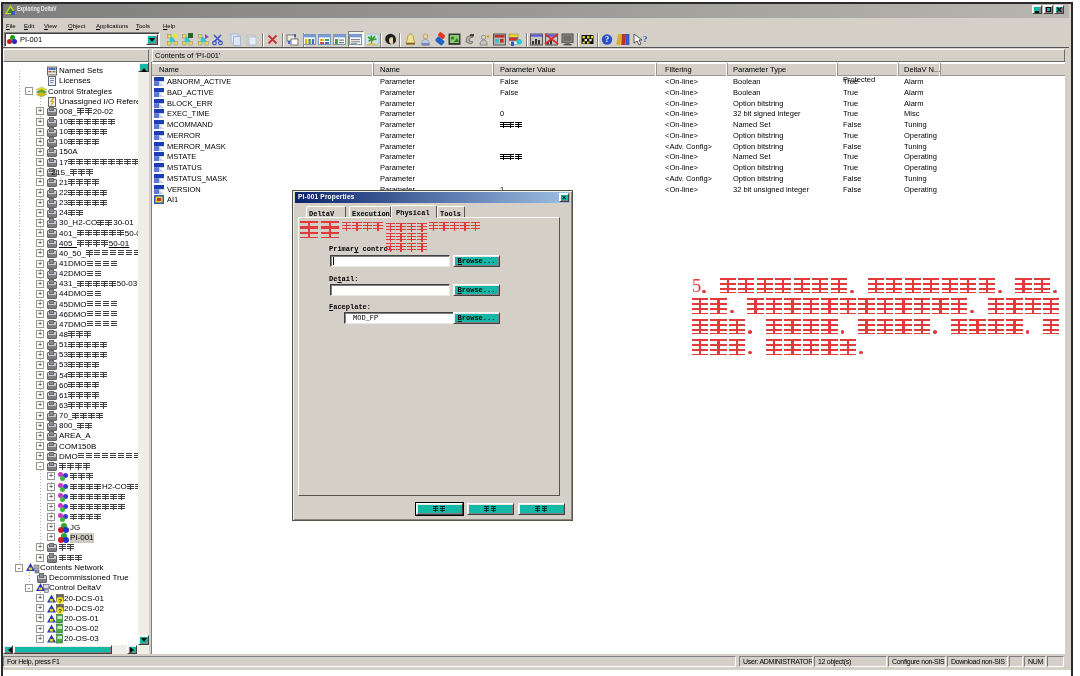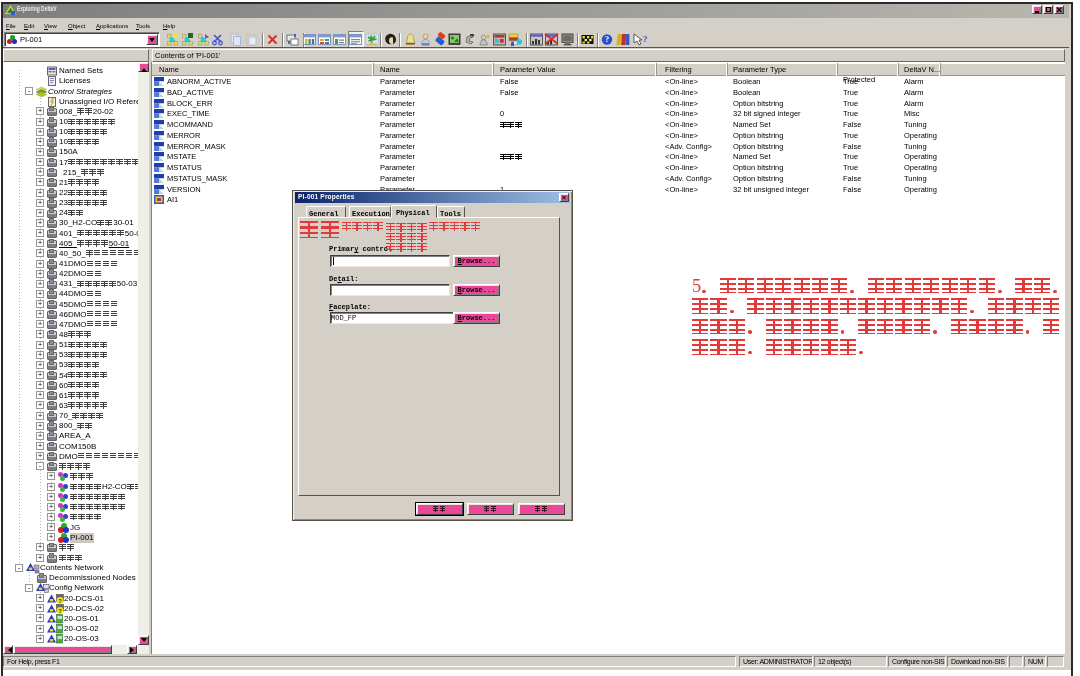--- a/index.html
+++ b/index.html
@@ -5,21 +5,21 @@
  font-family:"Liberation Sans",sans-serif;-webkit-font-smoothing:antialiased}
 .ab{position:absolute}
 i.g,i.s,i.pu{display:inline-block;width:.88em;height:.84em;margin:0 .12em 0 0;vertical-align:-9%}
 i.g,i.s{background:
  linear-gradient(to right,transparent 42%,currentColor 42% 58%,transparent 58%),
  repeating-linear-gradient(to bottom,currentColor 0 13%,transparent 13% 32%)}
 i.s{opacity:.74;width:.85em;height:.8em;margin-right:.15em}
 i.pu{position:relative}
 i.pu::after{content:"";position:absolute;left:6%;bottom:2%;width:22%;height:22%;background:currentColor;border-radius:50%}
 .bf{background:#d4d0c8}
-.btn{background:#ec4899;border:1px solid;border-color:#fff #404040 #404040 #fff;
+.btn{background:#14b8a6;border:1px solid;border-color:#fff #404040 #404040 #fff;
  box-shadow:inset 1px 1px 0 #ece9e2, inset -1px -1px 0 #808080}
 .tt{font-size:7.5px;line-height:10px;white-space:nowrap;color:#000}
 .xb{position:absolute;width:8px;height:8px;background:#fff;border:1px solid #979790;
  font:8px "Liberation Sans";line-height:6.5px;text-align:center;color:#222}
 .lbl{position:absolute;font-size:8px;line-height:10px;white-space:nowrap;color:#000}
 .mic{position:absolute;width:10px;height:8px;background:linear-gradient(180deg,#c6ccd8 0 45%,#7e7e7e 45% 100%);border:1px solid #646464;border-radius:1px}
 .mic::after{content:"";position:absolute;left:0.5px;top:-2.5px;width:3px;height:2.5px;background:#8d8d8d;border:1px solid #6a6a6a}
 .cic{position:absolute;width:10px;height:9px}
 .cic b{position:absolute;width:5px;height:5px;border-radius:50%}
 .sep{position:absolute;top:33px;width:2px;height:14px;border-left:1px solid #808080;border-right:1px solid #fff}
@@ -333,21 +333,21 @@
       <rect x="3" y="4" width="4" height="1" fill="#88a"></rect>
       <rect x="3" y="6" width="3" height="1" fill="#88a"></rect>
     </svg>
     <div class="lbl" style="left:56px;top:14.4px;">Licenses</div>
     <div class="xb" style="left:22px;top:25.1px">-</div>
     <svg class="ab" style="left:33px;top:24.6px" width="11" height="10">
       <polygon points="5.5,0 11,2.5 5.5,5 0,2.5" fill="#e8d820" stroke="#997" stroke-width=".4"></polygon>
       <polygon points="5.5,2.5 11,5 5.5,7.5 0,5" fill="#58a828" stroke="#686" stroke-width=".4"></polygon>
       <polygon points="5.5,5 11,7.5 5.5,10 0,7.5" fill="#c8b818" stroke="#997" stroke-width=".4"></polygon>
     </svg>
-    <div class="lbl" style="left:45px;top:24.6px;font-style:italic;">Control Strategies</div>
+    <div class="lbl" style="left:45px;top:24.6px;">Control Strategies</div>
     <svg class="ab" style="left:44px;top:34.7px" width="10" height="10">
       <rect x="1.5" y="0.5" width="7" height="9" fill="#efede6" stroke="#666"></rect>
       <path d="M5.5 1 L3.5 5 L5 5 L4 9 L7 4.5 L5.5 4.5 L6.5 1z" fill="#e8c020" stroke="#a80" stroke-width=".3"></path>
     </svg>
     <div class="lbl" style="left:56px;top:34.7px;">Unassigned I/O Reference</div>
     <div class="xb" style="left:33px;top:45.4px">+</div>
     <div class="mic" style="left:44px;top:46.4px"></div>
     <div class="lbl" style="left:56px;top:44.9px;">008_<i class="s"></i><i class="s"></i>20-02</div>
     <div class="xb" style="left:33px;top:55.5px">+</div>
     <div class="mic" style="left:44px;top:56.5px"></div>
@@ -359,21 +359,21 @@
     <div class="mic" style="left:44px;top:76.8px"></div>
     <div class="lbl" style="left:56px;top:75.3px;">10<i class="s"></i><i class="s"></i><i class="s"></i><i class="s"></i></div>
     <div class="xb" style="left:33px;top:85.9px">+</div>
     <div class="mic" style="left:44px;top:86.9px"></div>
     <div class="lbl" style="left:56px;top:85.4px;">150A</div>
     <div class="xb" style="left:33px;top:96.1px">+</div>
     <div class="mic" style="left:44px;top:97.1px"></div>
     <div class="lbl" style="left:56px;top:95.6px;">17<i class="s"></i><i class="s"></i><i class="s"></i><i class="s"></i><i class="s"></i><i class="s"></i><i class="s"></i><i class="s"></i><i class="s"></i></div>
     <div class="xb" style="left:33px;top:106.2px">+</div>
     <div class="mic" style="left:44px;top:107.2px"></div>
-    <div class="lbl" style="left:60px;top:105.7px;">215_<i class="s"></i><i class="s"></i><i class="s"></i></div>
+    <div class="lbl" style="left:48px;top:105.7px;font-family:Liberation Mono, monospace;">215_<i class="s"></i><i class="s"></i><i class="s"></i></div>
     <div class="xb" style="left:33px;top:116.3px">+</div>
     <div class="mic" style="left:44px;top:117.3px"></div>
     <div class="lbl" style="left:56px;top:115.8px;">21<i class="s"></i><i class="s"></i><i class="s"></i><i class="s"></i></div>
     <div class="xb" style="left:33px;top:126.5px">+</div>
     <div class="mic" style="left:44px;top:127.5px"></div>
     <div class="lbl" style="left:56px;top:126.0px;">22<i class="s"></i><i class="s"></i><i class="s"></i><i class="s"></i><i class="s"></i></div>
     <div class="xb" style="left:33px;top:136.6px">+</div>
     <div class="mic" style="left:44px;top:137.6px"></div>
     <div class="lbl" style="left:56px;top:136.1px;">23<i class="s"></i><i class="s"></i><i class="s"></i><i class="s"></i><i class="s"></i></div>
     <div class="xb" style="left:33px;top:146.8px">+</div>
@@ -511,29 +511,29 @@
     <div class="lbl" style="left:56px;top:491.0px;"><i class="s"></i><i class="s"></i><i class="s"></i></div>
     <div class="xb" style="left:12px;top:501.7px">-</div>
     <svg class="ab" style="left:23px;top:501.2px" width="13" height="10">
       <polygon points="4.5,0 9,8 0,8" fill="#2838b8"></polygon>
       <rect x="2.8" y="4.5" width="3.4" height="2.6" fill="#e8d020"></rect>
       <rect x="8" y="2" width="5" height="4" fill="#b0aea6" stroke="#555" stroke-width=".5"></rect>
       <rect x="9" y="7" width="4" height="3" fill="#8a88b0" stroke="#555" stroke-width=".5"></rect>
     </svg>
     <div class="lbl" style="left:37px;top:501.2px;">Contents Network</div>
     <div class="mic" style="left:34px;top:512.8px"></div>
-    <div class="lbl" style="left:46px;top:511.3px;">Decommissioned Nodes</div>
+    <div class="lbl" style="left:46px;top:511.3px;">Decommissioned True</div>
     <div class="xb" style="left:22px;top:521.9px">-</div>
     <svg class="ab" style="left:33px;top:521.4px" width="13" height="10">
       <polygon points="4.5,0 9,8 0,8" fill="#2838b8"></polygon>
       <rect x="2.8" y="4.5" width="3.4" height="2.6" fill="#e8d020"></rect>
       <rect x="7.5" y="1.5" width="5.5" height="4" fill="#dcdcf2" stroke="#446" stroke-width=".6"></rect>
       <rect x="8.5" y="6.5" width="4" height="3" fill="#c8c8dc" stroke="#446" stroke-width=".5"></rect>
     </svg>
-    <div class="lbl" style="left:46px;top:521.4px;">Config Network</div>
+    <div class="lbl" style="left:46px;top:521.4px;">Control DeltaV</div>
     <div class="xb" style="left:33px;top:532.1px">+</div>
     <svg class="ab" style="left:44px;top:531.6px" width="17" height="11">
       <polygon points="4.5,0.5 9,8.5 0,8.5" fill="#2838b8"></polygon>
       <rect x="2.8" y="5" width="3.4" height="2.6" fill="#e8d020"></rect>
       <rect x="9.5" y="0.5" width="7" height="7" fill="#6a675f" stroke="#333" stroke-width=".5"></rect>
       <circle cx="13" cy="6.5" r="3.4" fill="#f0e020"></circle>
       <text x="13" y="9" font-size="6" text-anchor="middle" fill="#333" font-weight="bold">?</text>
     </svg>
     <div class="lbl" style="left:61px;top:531.6px;">20-DCS-01</div>
     <div class="xb" style="left:33px;top:542.2px">+</div>
@@ -755,36 +755,36 @@
 <div class="sseg" style="left:888px;top:656px;width:58px">Configure non-SIS</div>
 <div class="sseg" style="left:947px;top:656px;width:61px">Download non-SIS</div>
 <div class="sseg" style="left:1009px;top:656px;width:14px"></div>
 <div class="sseg" style="left:1024px;top:656px;width:22px">NUM</div>
 <div class="sseg" style="left:1047px;top:656px;width:17px"></div>
 <div class="ab" style="left:292px;top:190px;width:281px;height:331px;background:#d4d0c8;border:1px solid #565349;box-shadow:inset 1px 1px 0 #f0eee8, inset -1px -1px 0 #8a877f"></div>
 <div class="ab" style="left:295px;top:192px;width:275px;height:11px;background:linear-gradient(90deg,#0b246b,#9dbfe4)"></div>
 <div class="ab" style="left:298px;top:193px;font:bold 6.5px 'Liberation Sans';color:#fff;letter-spacing:.2px">PI-001 Properties</div>
 <div class="ab btn" style="left:559px;top:193px;width:10px;height:9px;font:bold 7px 'Liberation Sans';line-height:7px;text-align:center">×</div>
 <div class="ab" style="left:306px;top:206px;width:40px;height:12px;background:#d4d0c8;border:1px solid;border-color:#fff #55534b #d4d0c8 #fff;border-radius:2px 2px 0 0"></div>
-<div class="dlbl" style="left:309px;top:210px">General</div>
+<div class="dlbl" style="left:309px;top:210px">DeltaV</div>
 <div class="ab" style="left:349px;top:206px;width:42px;height:12px;background:#d4d0c8;border:1px solid;border-color:#fff #55534b #d4d0c8 #fff;border-radius:2px 2px 0 0"></div>
 <div class="dlbl" style="left:352px;top:210px">Execution</div>
 <div class="ab" style="left:391px;top:205px;width:46px;height:13px;background:#d4d0c8;border:1px solid;border-color:#fff #55534b #d4d0c8 #fff;border-radius:2px 2px 0 0;z-index:3"></div>
 <div class="dlbl" style="left:396px;top:209px;z-index:5">Physical</div>
 <div class="ab" style="left:437px;top:206px;width:28px;height:12px;background:#d4d0c8;border:1px solid;border-color:#fff #55534b #d4d0c8 #fff;border-radius:2px 2px 0 0"></div>
 <div class="dlbl" style="left:440px;top:210px">Tools</div>
 <div class="ab" style="left:298px;top:217px;width:262px;height:279px;background:#d4d0c8;border:1px solid;border-color:#fff #55534b #55534b #fff;z-index:1"></div>
 <div class="dlbl" style="left:329px;top:245px;z-index:4">Primar<u style="text-decoration-thickness:.5px">y</u> control</div>
 <div class="dinp" style="left:330px;top:255px;width:120px;height:12px;z-index:4;font:7px 'Liberation Mono';line-height:10px;padding-left:2px"><span style="border-left:1px solid #000">&nbsp;</span></div>
 <div class="ab btn" style="left:453px;top:255px;width:47px;height:12px;z-index:4;font:bold 7px 'Liberation Mono';text-align:center;line-height:10px"><u style="text-decoration-thickness:.5px">B</u>rowse...</div>
 <div class="dlbl" style="left:329px;top:275px;z-index:4">De<u style="text-decoration-thickness:.5px">t</u>ail:</div>
 <div class="dinp" style="left:330px;top:284px;width:120px;height:12px;z-index:4;font:7px 'Liberation Mono';line-height:10px;padding-left:2px"></div>
 <div class="ab btn" style="left:453px;top:284px;width:47px;height:12px;z-index:4;font:bold 7px 'Liberation Mono';text-align:center;line-height:10px"><u style="text-decoration-thickness:.5px">B</u>rowse...</div>
 <div class="dlbl" style="left:329px;top:303px;z-index:4"><u style="text-decoration-thickness:.5px">F</u>aceplate:</div>
-<div class="dinp" style="left:330px;top:312px;width:140px;height:12px;z-index:4;font:7px 'Liberation Mono';line-height:10px;padding-left:0">MOD_FP</div>
+<div class="dinp" style="left:344px;top:312px;width:140px;height:12px;z-index:4;font:7px 'Liberation Mono';line-height:10px;padding-left:8px">MOD_FP</div>
 <div class="ab btn" style="left:453px;top:312px;width:47px;height:12px;z-index:4;font:bold 7px 'Liberation Mono';text-align:center;line-height:10px"><u style="text-decoration-thickness:.5px">B</u>rowse...</div>
 <div class="ab" style="left:415px;top:502px;width:49px;height:14px;border:1px solid #000;z-index:4"></div>
 <div class="ab btn" style="left:416px;top:503px;width:47px;height:12px;z-index:4;font:bold 7px 'Liberation Mono';text-align:center;line-height:10px;color:#000"><i class="s"></i><i class="s"></i></div>
 <div class="ab btn" style="left:467px;top:503px;width:47px;height:12px;z-index:4;font:bold 7px 'Liberation Mono';text-align:center;line-height:10px;color:#000"><i class="s"></i><i class="s"></i></div>
 <div class="ab btn" style="left:518px;top:503px;width:47px;height:12px;z-index:4;font:bold 7px 'Liberation Mono';text-align:center;line-height:10px;color:#000"><i class="s"></i><i class="s"></i></div>
 <div class="red" style="left:300px;top:217px;font-size:21px;font-weight:bold;z-index:6"><i class="g"></i><i class="g"></i></div>
 <div class="red" style="left:342px;top:221px;font-size:10.5px;font-weight:bold;z-index:6"><i class="g"></i><i class="g"></i><i class="g"></i><i class="g"></i></div>
 <div class="red" style="left:386px;top:222px;font-size:10.5px;font-weight:bold;z-index:6"><i class="g"></i><i class="g"></i><i class="g"></i><i class="g"></i></div>
 <div class="red" style="left:429px;top:221px;font-size:10.5px;font-weight:bold;z-index:6"><i class="g"></i><i class="g"></i><i class="g"></i><i class="g"></i><i class="g"></i></div>
 <div class="red" style="left:386px;top:232px;font-size:10.5px;font-weight:bold;z-index:6"><i class="g"></i><i class="g"></i><i class="g"></i><i class="g"></i></div>

